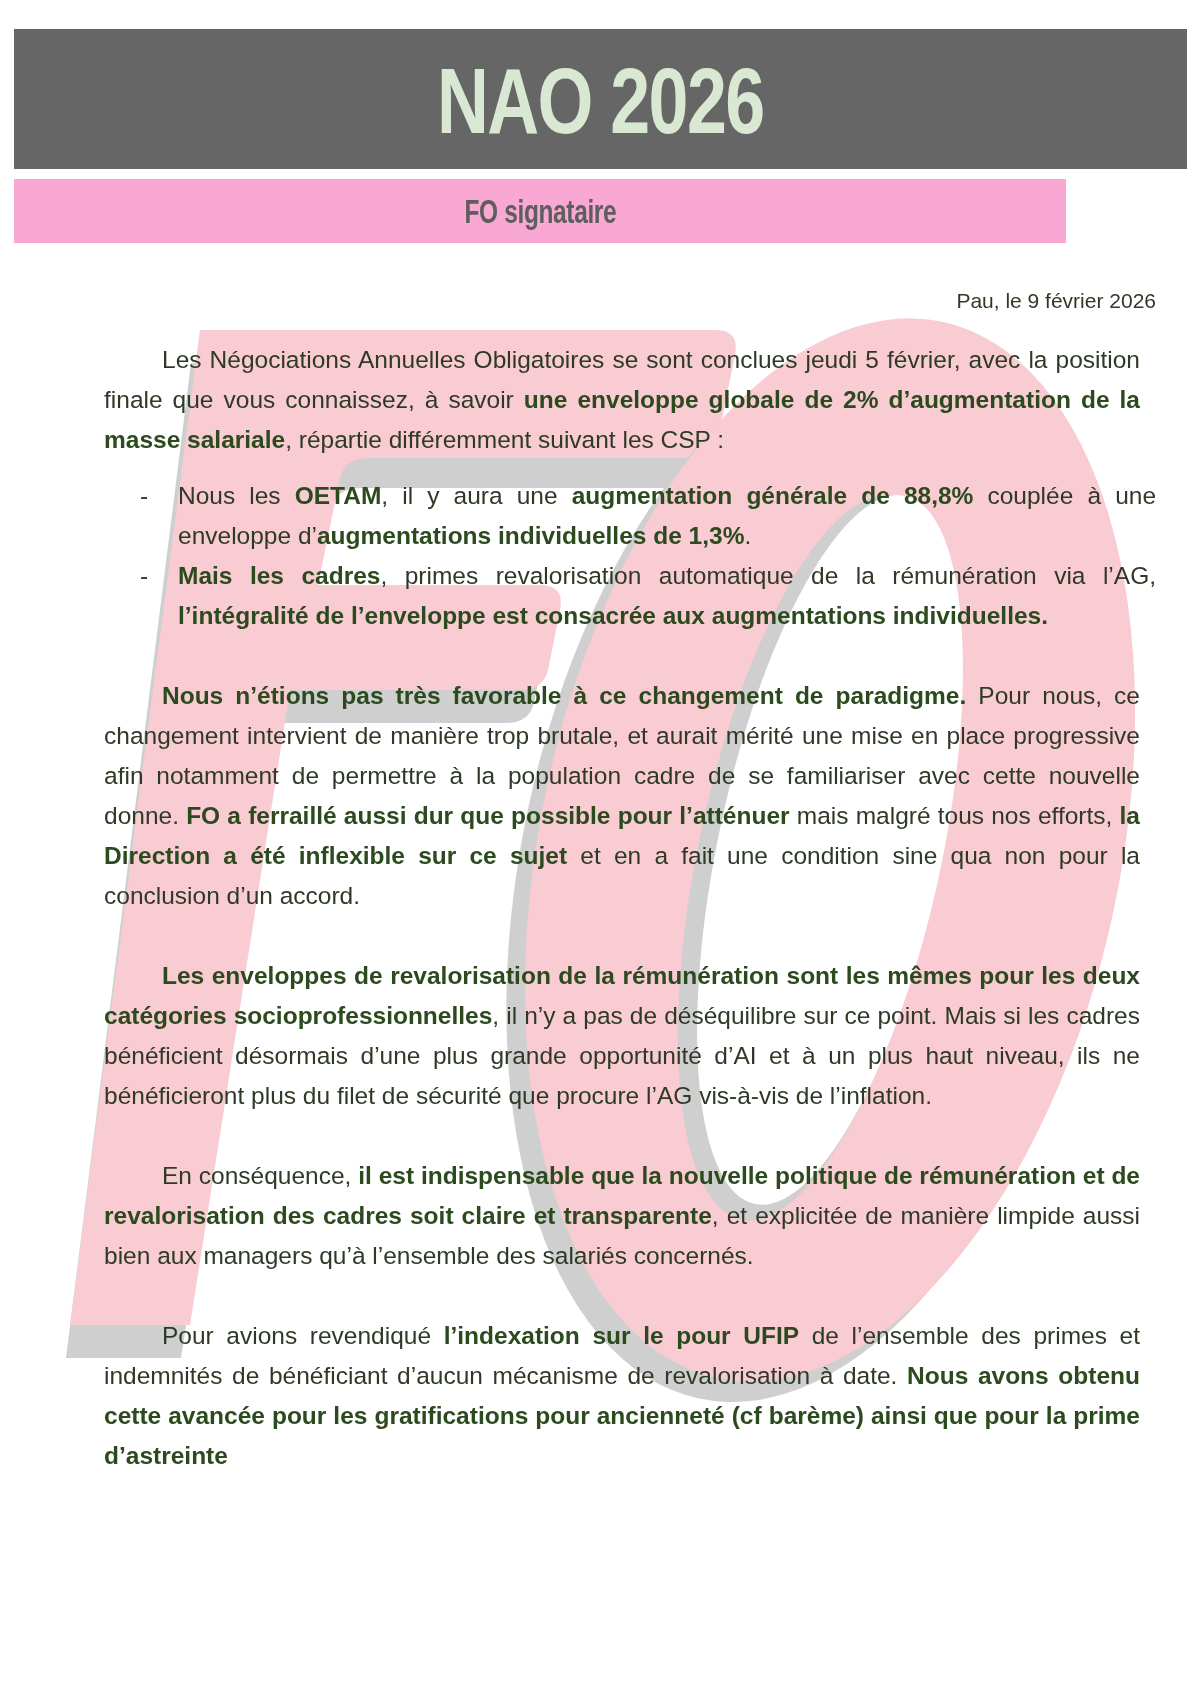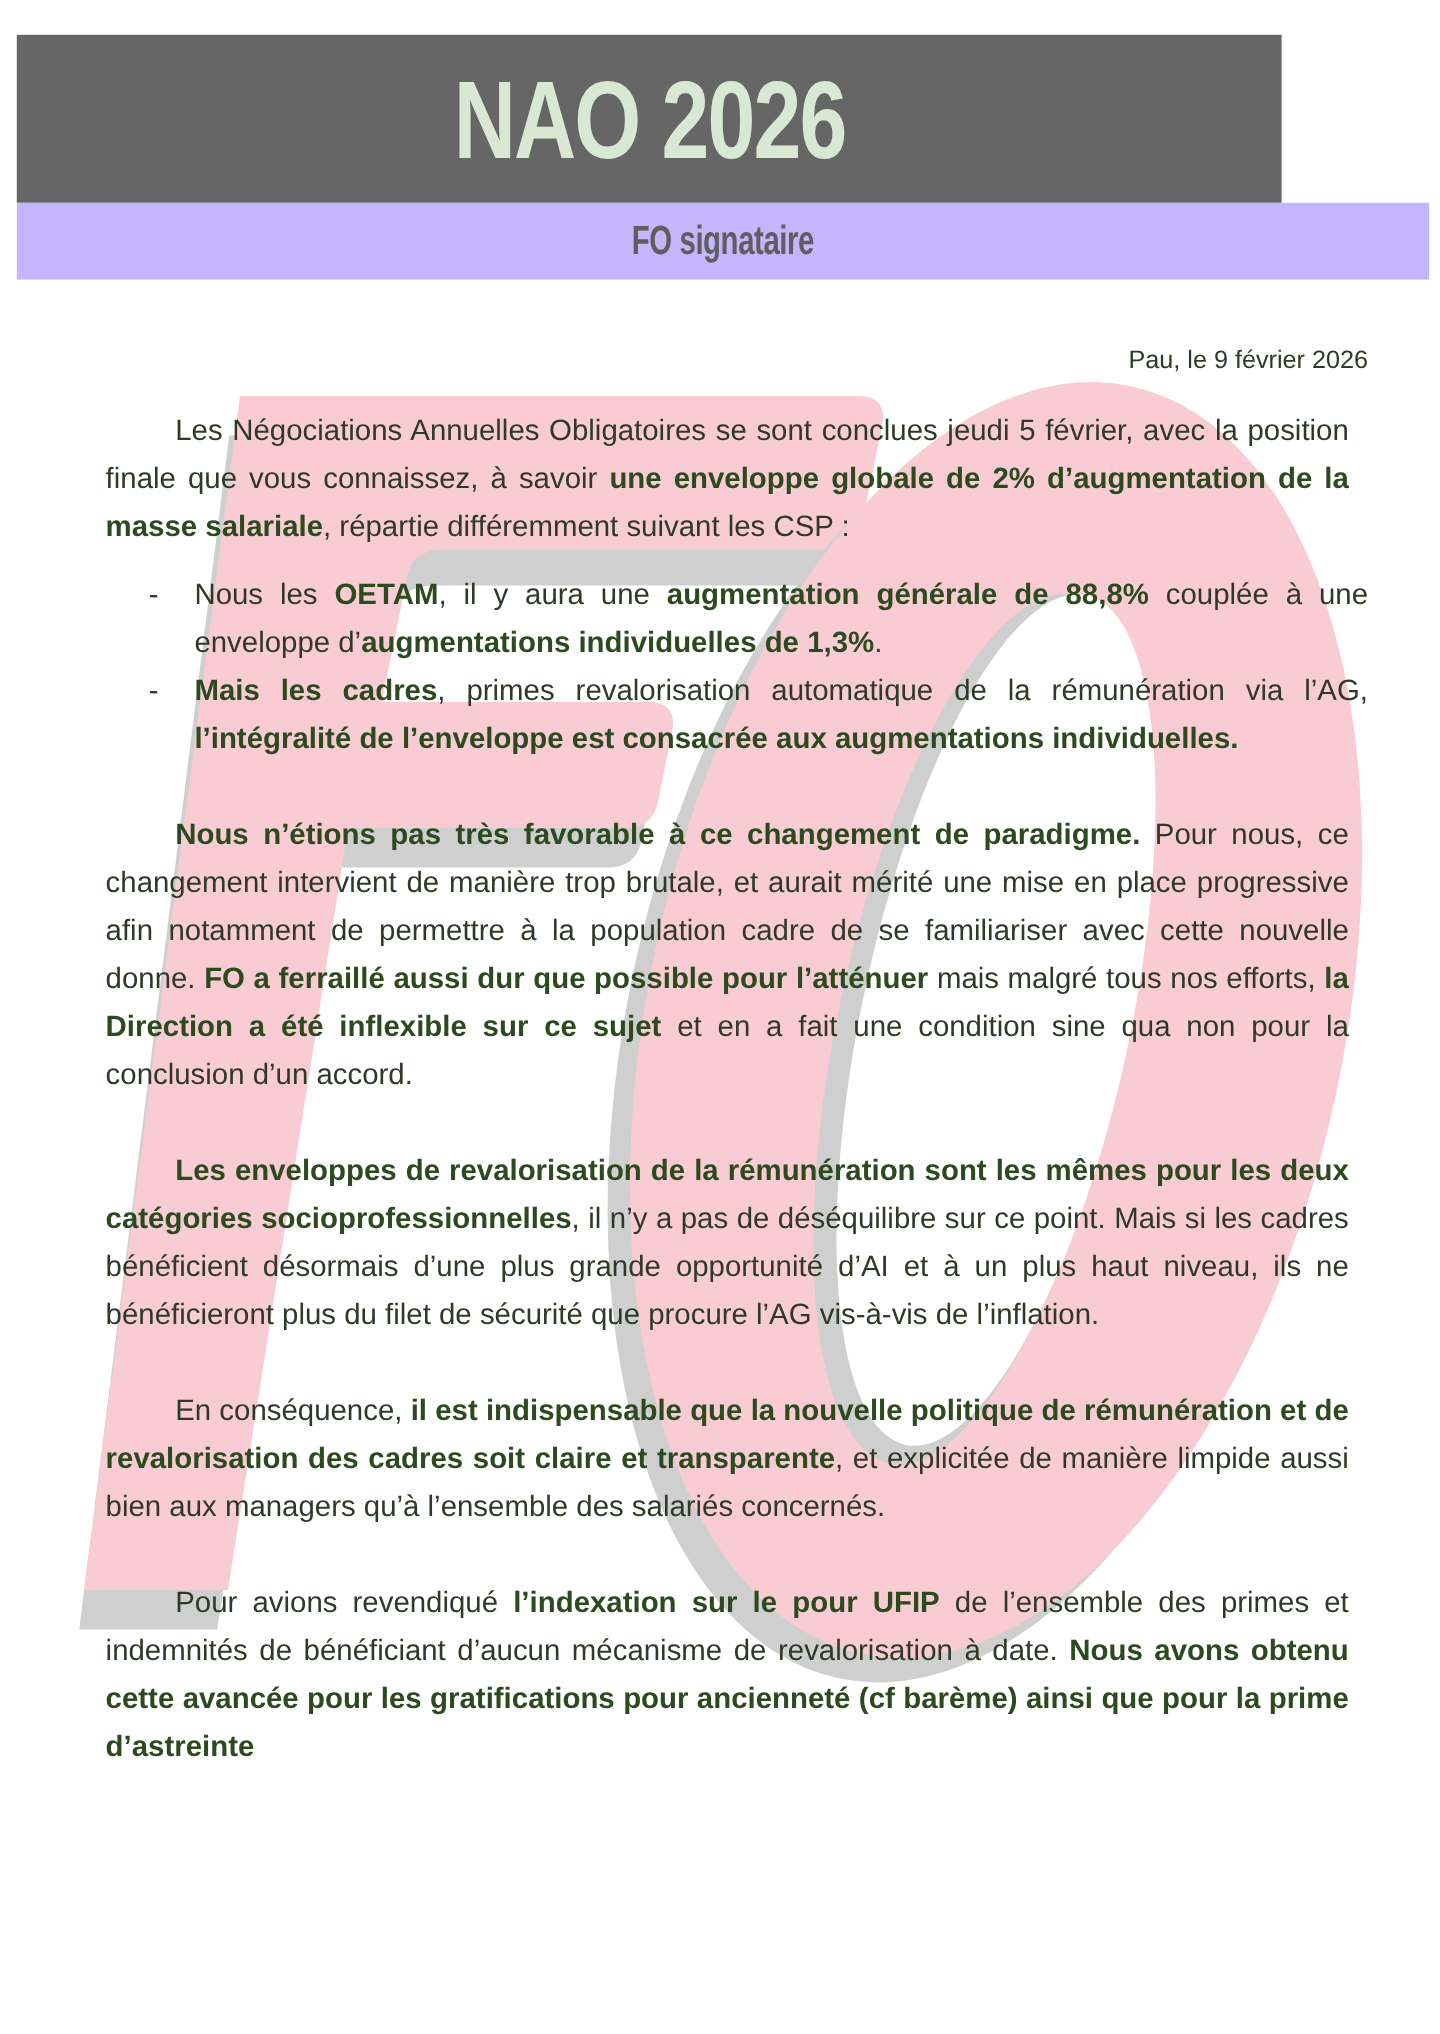--- a/index.html
+++ b/index.html
@@ -1,28 +1,28 @@
 <!DOCTYPE html>
 <html><head>
 <meta charset="utf-8">
 <style>
   html, body { margin: 0; padding: 0; background: #ffffff; }
   body { width: 1200px; height: 1695px; position: relative; overflow: hidden;
          font-family: "Liberation Sans", sans-serif; }
-  .header-band { position: absolute; left: 14px; top: 29px; width: 1054px; height: 140px;
+  .header-band { position: absolute; left: 14px; top: 29px; width: 1173px; height: 140px;
                  background: #666666; display: flex; align-items: center; justify-content: center; }
   .header-title { font-family: "Liberation Sans", sans-serif; font-weight: bold;
                   color: #d9e8d3; font-size: 92px; letter-spacing: -2px;
                   transform: scaleX(0.78); line-height: 1; margin-top: 4px; }
-  .sub-band { position: absolute; left: 14px; top: 169px; width: 1177px; height: 64px;
-              background: #c4b5fd; display: flex; align-items: center; justify-content: center; }
+  .sub-band { position: absolute; left: 14px; top: 179px; width: 1052px; height: 64px;
+              background: #f9a8d4; display: flex; align-items: center; justify-content: center; }
   .sub-title { font-weight: bold; color: #5e5e5e; font-size: 34px;
                transform: scaleX(0.72); letter-spacing: -0.5px; }
   .watermark { position: absolute; left: 0; top: 0; width: 1200px; height: 1695px; pointer-events: none; }
-  .doc { position: absolute; left: 72px; top: 286px; width: 1068px; color: #2e3a27;
+  .doc { position: absolute; left: 88px; top: 286px; width: 1068px; color: #2e3a27;
          font-size: 24.5px; line-height: 40px; }
   .date { text-align: right; font-size: 21px; color: #2e3a27; margin-bottom: 24px; line-height: 30px; }
   p { margin: 16px; text-align: justify; text-indent: 58px; }
   p + p, ul + p { margin-top: 40px; }
   b { color: #2b4a1e; font-weight: bold; }
   ul { list-style: none; margin: 0; padding: 0; }
   li { position: relative; padding-left: 90px; text-align: justify; }
   li .dash { position: absolute; left: 52px; top: 0; }
 </style>
 </head>

